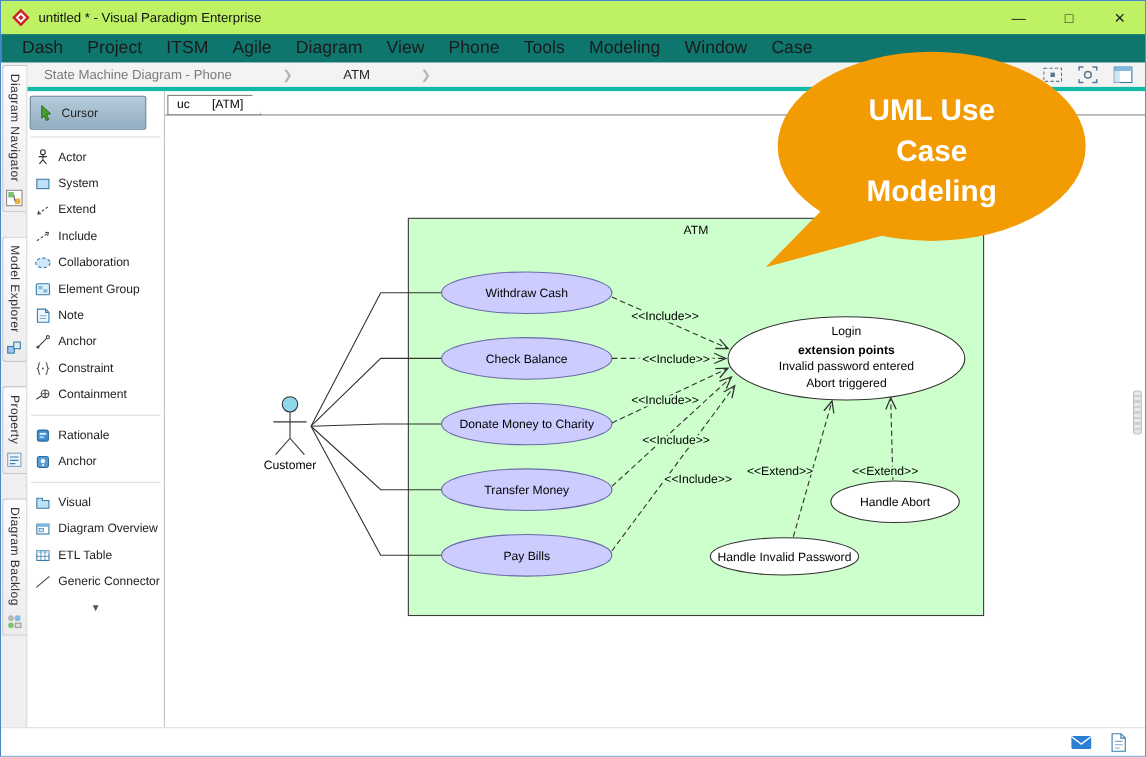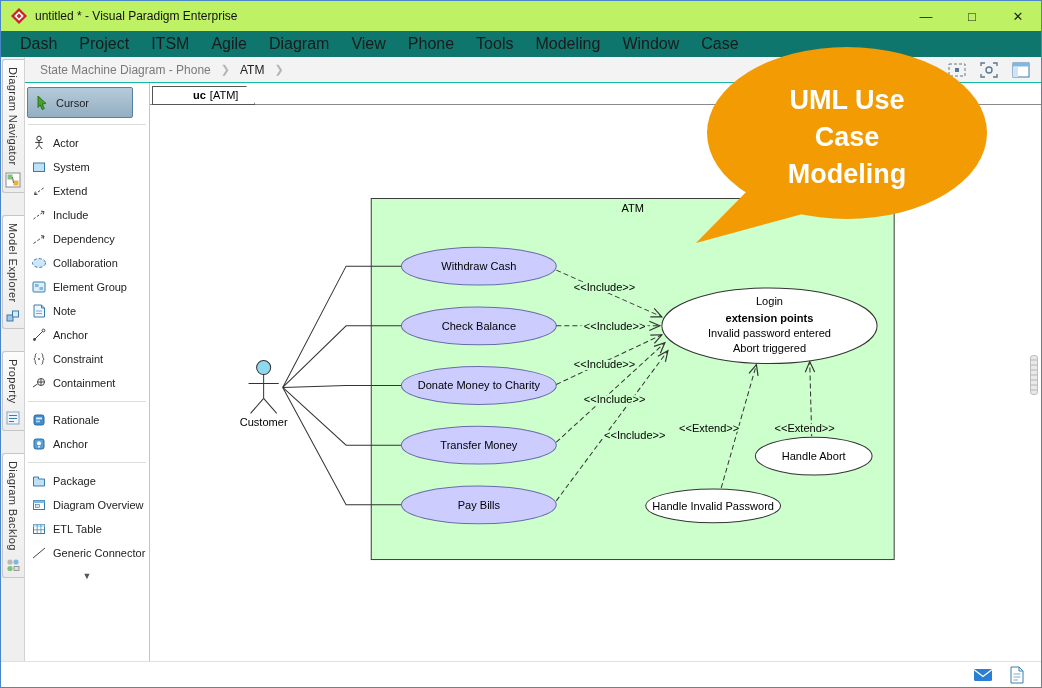--- a/index.html
+++ b/index.html
@@ -23,21 +23,21 @@
   .content { position: absolute; top: 56px; left: 0; right: 0; bottom: 26px; display: flex; }
 
   
   .vtabs { width: 24px; background: #efefef; border-right: 1px solid #d2d2d2; display: flex; flex-direction: column; align-items: center; padding-top: 2px; gap: 22px; }
   .vtab { display: flex; flex-direction: column; align-items: center; gap: 6px; background: linear-gradient(#fcfcfc, #ececec); border: 1px solid #c6c6c6; border-right: none; border-radius: 3px 0 0 3px; padding: 7px 1px 4px; width: 22px; }
   .vtab-label { writing-mode: vertical-rl; font-size: 11px; color: #333; letter-spacing: .4px; white-space: nowrap; }
   .vt-icon { width: 16px; height: 16px; flex: 0 0 16px; }
 
   
   .right-col { flex: 1; display: flex; flex-direction: column; min-width: 0; }
-  .breadcrumb-bar { height: 26px; background: #f3f3f3; border-bottom: 1px solid #14b8a6; display: flex; align-items: center; padding-left: 12px; font-size: 12px; }
+  .breadcrumb-bar { height: 26px; background: #f3f3f3; border-bottom: 4px solid #14b8a6; display: flex; align-items: center; padding-left: 12px; font-size: 12px; gap: 36px; }
   .crumb { color: #7a7a7a; padding: 0 3px; }
   .crumb.current { color: #222; }
   .crumb-sep { color: #b5b5b5; font-size: 11px; padding: 0 7px; }
   .bc-tools { margin-left: auto; display: flex; gap: 12px; padding-right: 10px; align-items: center; }
   .bc-tools svg { width: 20px; height: 20px; }
 
   .workspace { flex: 1; display: flex; min-height: 0; }
 
   
   .palette { width: 125px; background: #fff; border-right: 1px solid #c4c4c4; padding-top: 3px; font-size: 11px; color: #222; overflow: hidden; }
@@ -45,22 +45,22 @@
   .tool.selected { background: linear-gradient(#b6cbda, #93aec2); border: 1px solid #56809f; height: 31px; margin: 1px 16px 2px 2px; border-radius: 2px; }
   .pi { width: 16px; height: 16px; flex: 0 0 16px; }
   .tool-label { white-space: nowrap; }
   .sep { height: 1px; background: #dcdcdc; margin: 6px 3px; }
   .flyout-corner { margin-left: auto; width: 0; height: 0; border-bottom: 7px solid #555; border-left: 7px solid transparent; }
   .palette-arrow { text-align: center; color: #555; font-size: 9px; margin-top: 6px; }
 
   
   .canvas { flex: 1; position: relative; background: #fff; min-width: 0; }
   .canvas-tab { position: absolute; top: 3px; left: 2px; height: 19px; background: #fff; border: 1px solid #555; padding: 2px 16px 2px 8px; font-size: 11px; z-index: 2; clip-path: polygon(0 0, calc(100% - 9px) 0, 100% 100%, 0 100%); }
-  .canvas-tab b { font-weight: bold; margin-left: 32px; }
-  .canvas-tab span { margin-left: 4px; }
+  .canvas-tab b { font-weight: normal; }
+  .canvas-tab span { margin-left: 20px; }
   .sheet { position: absolute; top: 21px; left: 0; right: 0; bottom: 0; border-top: 1px solid #8a8a8a; }
   svg.diagram { width: 100%; height: 100%; display: block; }
   svg.diagram text { font-family: "Liberation Sans", sans-serif; font-size: 11px; fill: #000; }
   .conn-label { paint-order: stroke; stroke: #ccffcc; stroke-width: 4px; fill: #000; }
   .bold-label { font-weight: bold; }
 
   
   .statusbar { position: absolute; left: 0; right: 0; bottom: 0; height: 26px; background: #fff; border-top: 1px solid #e0e0e0; display: flex; align-items: center; justify-content: flex-end; gap: 14px; padding-right: 14px; }
   .statusbar svg { width: 20px; height: 18px; }
 
@@ -211,27 +211,20 @@
           </div>
 
           <div class="tool">
             <svg class="pi" viewBox="0 0 16 16">
               <line x1="2.5" y1="12" x2="13" y2="4.5" stroke="#444" stroke-dasharray="2.5,1.8"></line>
               <polyline points="10,4.2 13,4.5 12.2,7.4" fill="none" stroke="#444"></polyline>
             </svg>
             <span class="tool-label">Include</span>
           </div>
 
-          <div class="tool">
-            <svg class="pi" viewBox="0 0 16 16">
-              <line x1="2.5" y1="12.5" x2="13" y2="5" stroke="#444" stroke-dasharray="3,1.8"></line>
-              <polyline points="10,4.7 13,5 12.2,7.9" fill="none" stroke="#444"></polyline>
-            </svg>
-            <span class="tool-label">Dependency</span>
-          </div>
 
 
           <div class="tool">
             <svg class="pi" viewBox="0 0 16 16">
               <ellipse cx="8" cy="8" rx="6.5" ry="4.4" fill="#cfe6f8" stroke="#3a7ca8" stroke-dasharray="3,2"></ellipse>
             </svg>
             <span class="tool-label">Collaboration</span>
           </div>
 
           <div class="tool">
@@ -301,21 +294,21 @@
             </svg>
             <span class="tool-label">Anchor</span>
           </div>
 
           <div class="sep"></div>
 
           <div class="tool">
             <svg class="pi" viewBox="0 0 16 16">
               <path d="M2.5,4 h5 v2 h6 v7 h-11 z" fill="#bfe0f5" stroke="#3a7ca8"></path>
             </svg>
-            <span class="tool-label">Package</span>
+            <span class="tool-label">Visual</span>
           </div>
 
           <div class="tool">
             <svg class="pi" viewBox="0 0 16 16">
               <rect x="2.5" y="3.5" width="11" height="9" fill="#fff" stroke="#3a7ca8"></rect>
               <rect x="2.5" y="3.5" width="11" height="2.5" fill="#7fb8e0"></rect>
               <rect x="4.5" y="7.5" width="4" height="3" fill="#cfe4f5" stroke="#3a7ca8" stroke-width="0.6"></rect>
             </svg>
             <span class="tool-label">Diagram Overview</span>
           </div>

